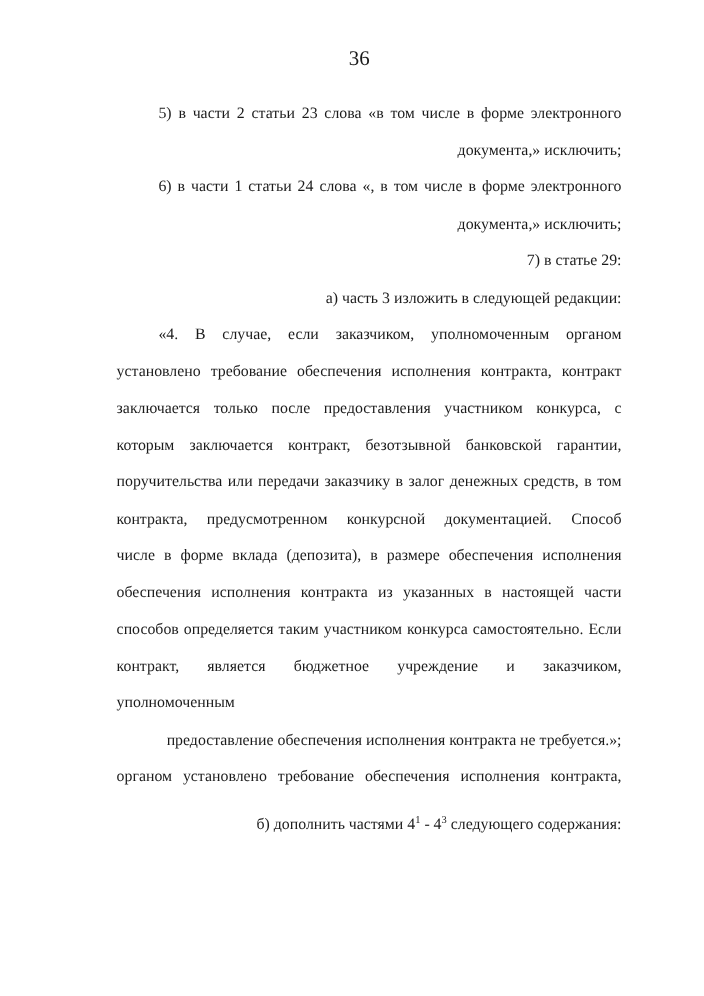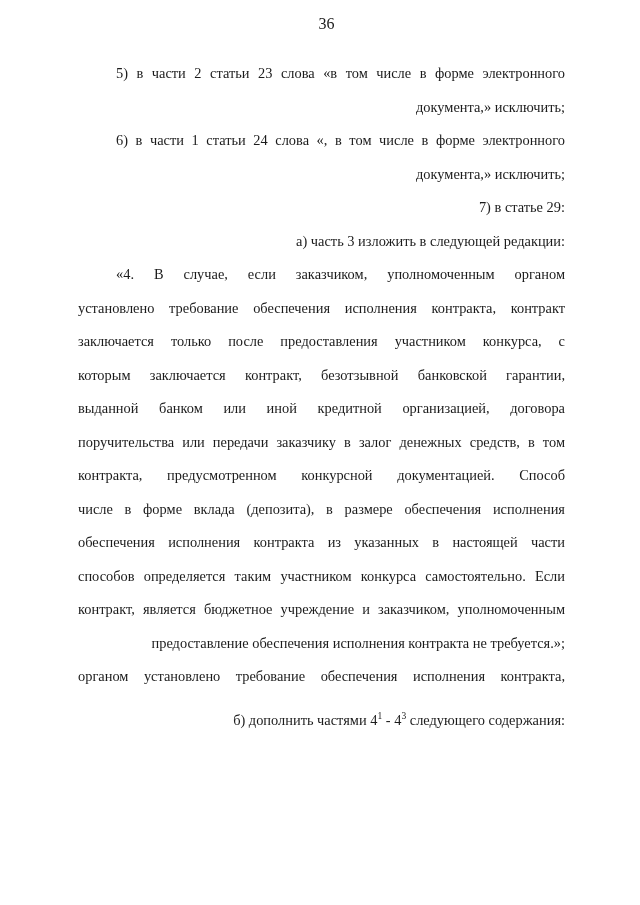--- a/index.html
+++ b/index.html
@@ -10,38 +10,39 @@
   .page {
     position: relative;
     width: 640px;
     height: 905px;
     background: #ffffff;
     font-family: "Liberation Serif", "DejaVu Serif", serif;
     color: #1b1b1b;
     overflow: hidden;
   }
   .pageno {
-    margin-top: 16px;
+    margin-top: 46px;
     padding-left: 13px;            
     text-align: center;
-    font-size: 16px;
+    font-size: 19px;
     line-height: 16px;
   }
   .bodytext {
     margin: 25px 0 0 78px;
     width: 487px;
     font-size: 14.4px;
     line-height: 33.5px;
   }
   .ln {
     text-align: right;
   }
   .just {
     text-align: justify;
     text-align-last: justify;       
+    margin-left: 28px;
   }
   .first {
     text-indent: 38px;
   }
   .para { margin: 0; padding: 0; }
   .para-b {
     margin-top: 10px;               
   }
   sup {
     font-size: 9.5px;
@@ -74,21 +75,20 @@
 
     <div class="para">
       <div class="ln first">а) часть 3 изложить в следующей редакции:</div>
     </div>
 
     <div class="para">
       <div class="ln just first">«4.  В  случае,  если  заказчиком,  уполномоченным  органом</div>
       <div class="ln just">установлено требование обеспечения исполнения контракта, контракт</div>
       <div class="ln just">заключается только после предоставления участником конкурса, с</div>
       <div class="ln just">которым заключается контракт, безотзывной банковской гарантии,</div>
-      <div class="ln just">выданной банком или иной кредитной организацией, договора</div>
       <div class="ln just">поручительства или передачи заказчику в залог денежных средств, в том</div>
       <div class="ln just">контракта, предусмотренном конкурсной документацией. Способ</div>
       <div class="ln just">числе в форме вклада (депозита), в размере обеспечения исполнения</div>
       <div class="ln just">обеспечения исполнения контракта из указанных в настоящей части</div>
       <div class="ln just">способов определяется таким участником конкурса самостоятельно. Если</div>
       <div class="ln just">контракт, является бюджетное учреждение и заказчиком, уполномоченным</div>
       <div class="ln">предоставление обеспечения исполнения контракта не требуется.»;</div>
       <div class="ln just">органом установлено требование обеспечения исполнения контракта,</div>
     </div>
 

